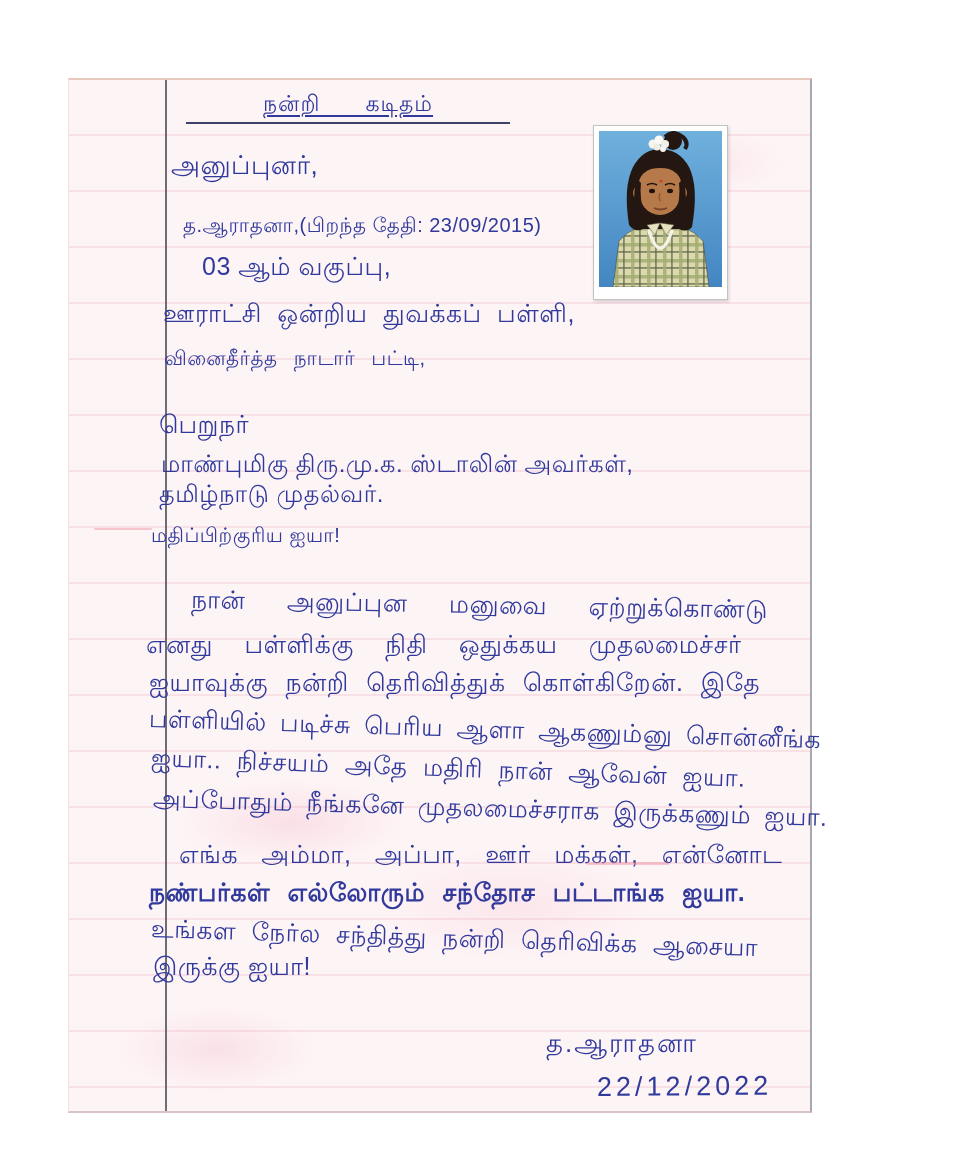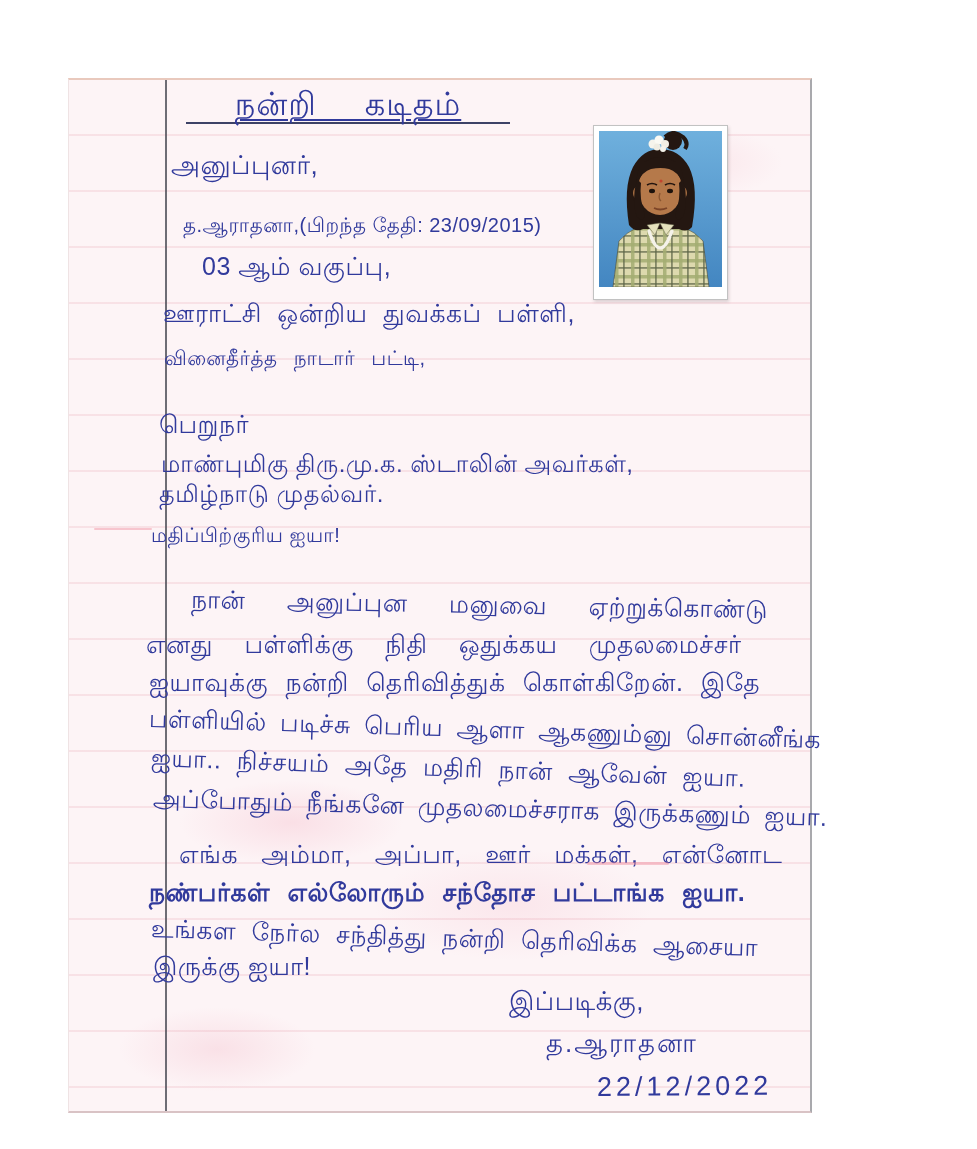--- a/index.html
+++ b/index.html
@@ -35,21 +35,21 @@
     color:#313a9c;
     font-size:25px;
     white-space:nowrap;
     transform-origin:left center;
     letter-spacing:0.5px;
   }
   .title-wrap{
     position:absolute;left:117px;top:8px;width:324px;height:34px;
     text-align:center;
     border-bottom:2px solid #3d4266;
-    font-size:32px;line-height:32px;
+    font-size:22px;line-height:32px;
     color:#313a9c;
     word-spacing:38px;
     letter-spacing:1px;
     text-decoration:underline;
     text-decoration-thickness:1.5px;
     text-underline-offset:4px;
   }
   .photo-frame{
     position:absolute;left:524px;top:45px;width:135px;height:175px;
     background:#ffffff;
@@ -149,21 +149,20 @@
     <div class="hw" style="left:80px;top:588px;word-spacing:10px;">ஐயாவுக்கு நன்றி தெரிவித்துக் கொள்கிறேன். இதே</div>
     <div class="hw" style="left:80px;top:624px;word-spacing:6px;transform:rotate(1.8deg);">பள்ளியில் படிச்சு பெரிய ஆளா ஆகணும்னு சொன்னீங்க</div>
     <div class="hw" style="left:82px;top:663px;word-spacing:8px;transform:rotate(2deg);">ஐயா.. நிச்சயம் அதே மதிரி நான் ஆவேன் ஐயா.</div>
     <div class="hw" style="left:84px;top:704px;word-spacing:6px;transform:rotate(1.6deg);">அப்போதும் நீங்கனே முதலமைச்சராக இருக்கணும் ஐயா.</div>
 
     <div class="hw" style="left:110px;top:760px;word-spacing:16px;">எங்க அம்மா, அப்பா, ஊர் மக்கள், என்னோட</div>
     <div class="hw" style="left:80px;top:798px;word-spacing:10px;font-weight:bold;">நண்பர்கள் எல்லோரும் சந்தோச பட்டாங்க ஐயா.</div>
     <div class="hw" style="left:82px;top:834px;word-spacing:8px;transform:rotate(1.8deg);">உங்கள நேர்ல சந்தித்து நன்றி தெரிவிக்க ஆசையா</div>
     <div class="hw" style="left:84px;top:872px;">இருக்கு ஐயா!</div>
 
-    <div class="hw" style="left:440px;top:906px;font-size:26px;">இப்படிக்கு,</div>
     <div class="hw sig" style="left:477px;top:948px;font-size:26px;">த.ஆராதனா</div>
     <div class="hw date" style="left:528px;top:992px;transform:rotate(-0.5deg);">22/12/2022</div>
 
     <div class="artifact" style="left:25px;top:448px;width:58px;height:2px;"></div>
     <div class="artifact" style="left:518px;top:782px;width:82px;height:3px;"></div>
 
   </div>
 </div>
 
 </body></html>

